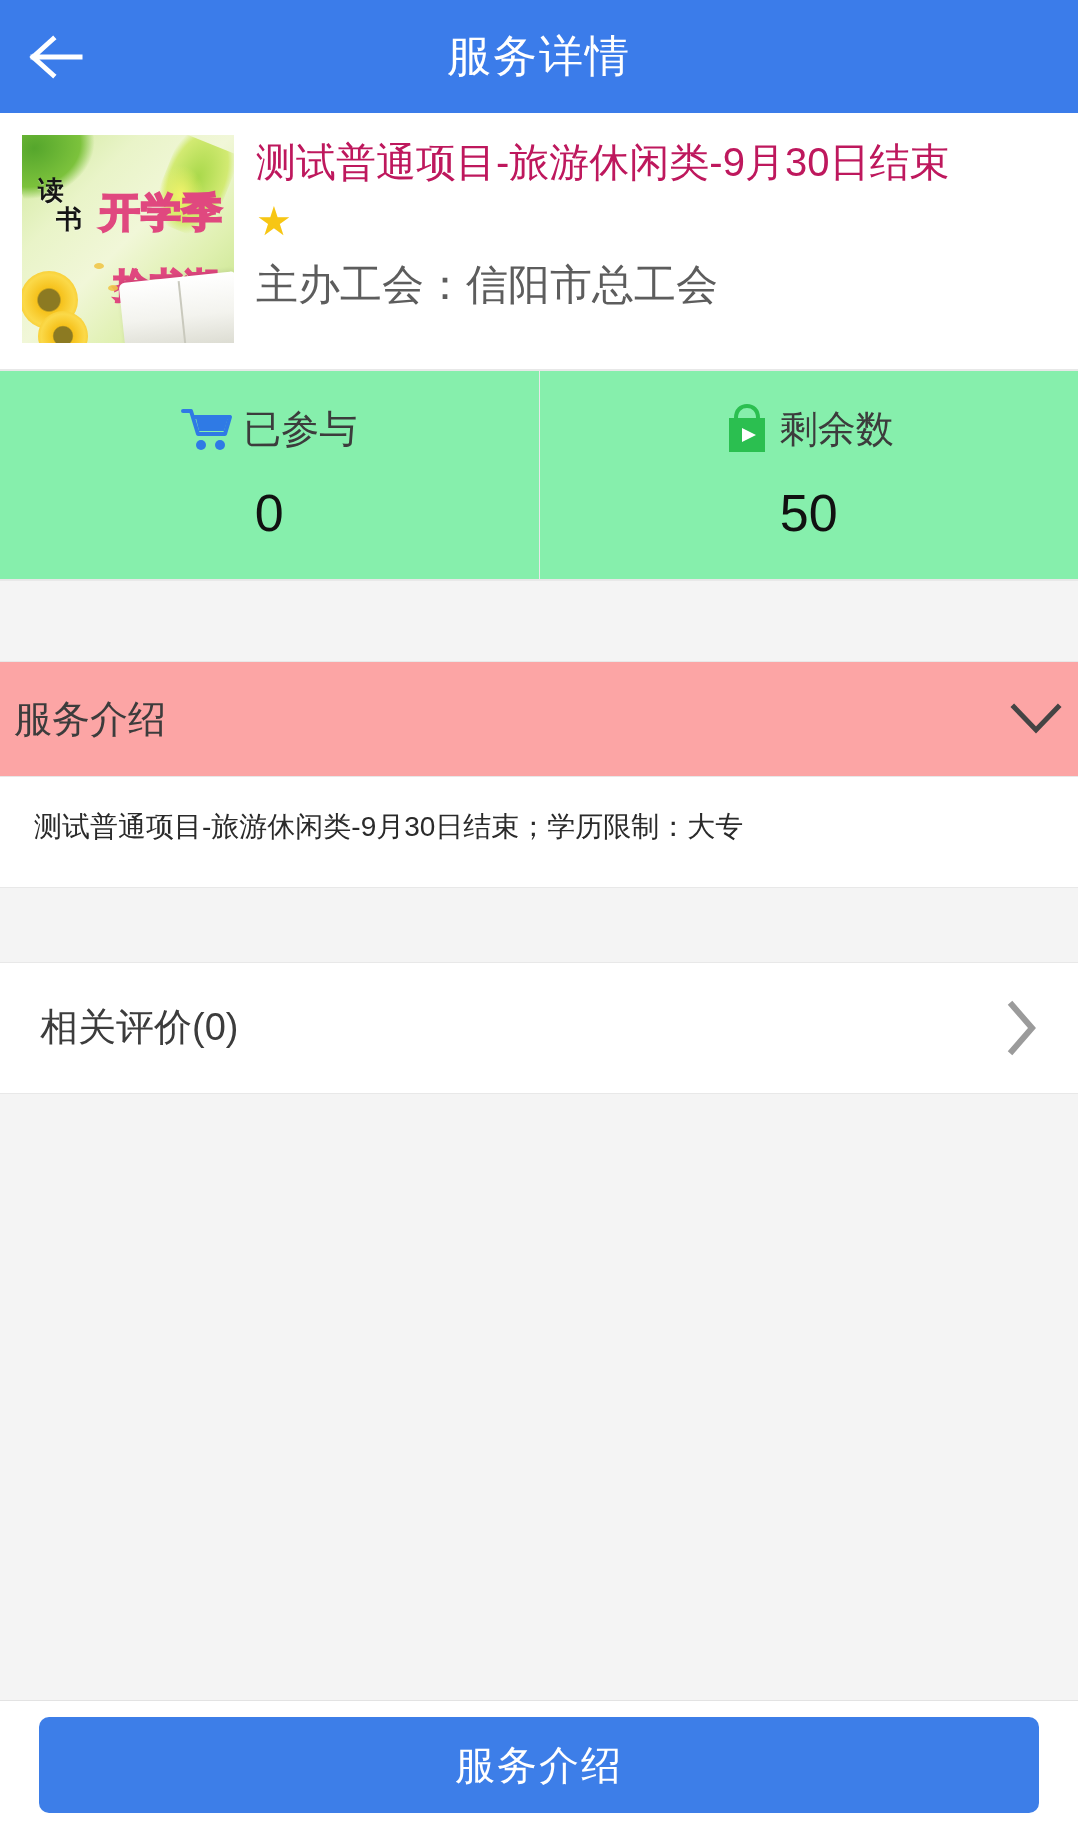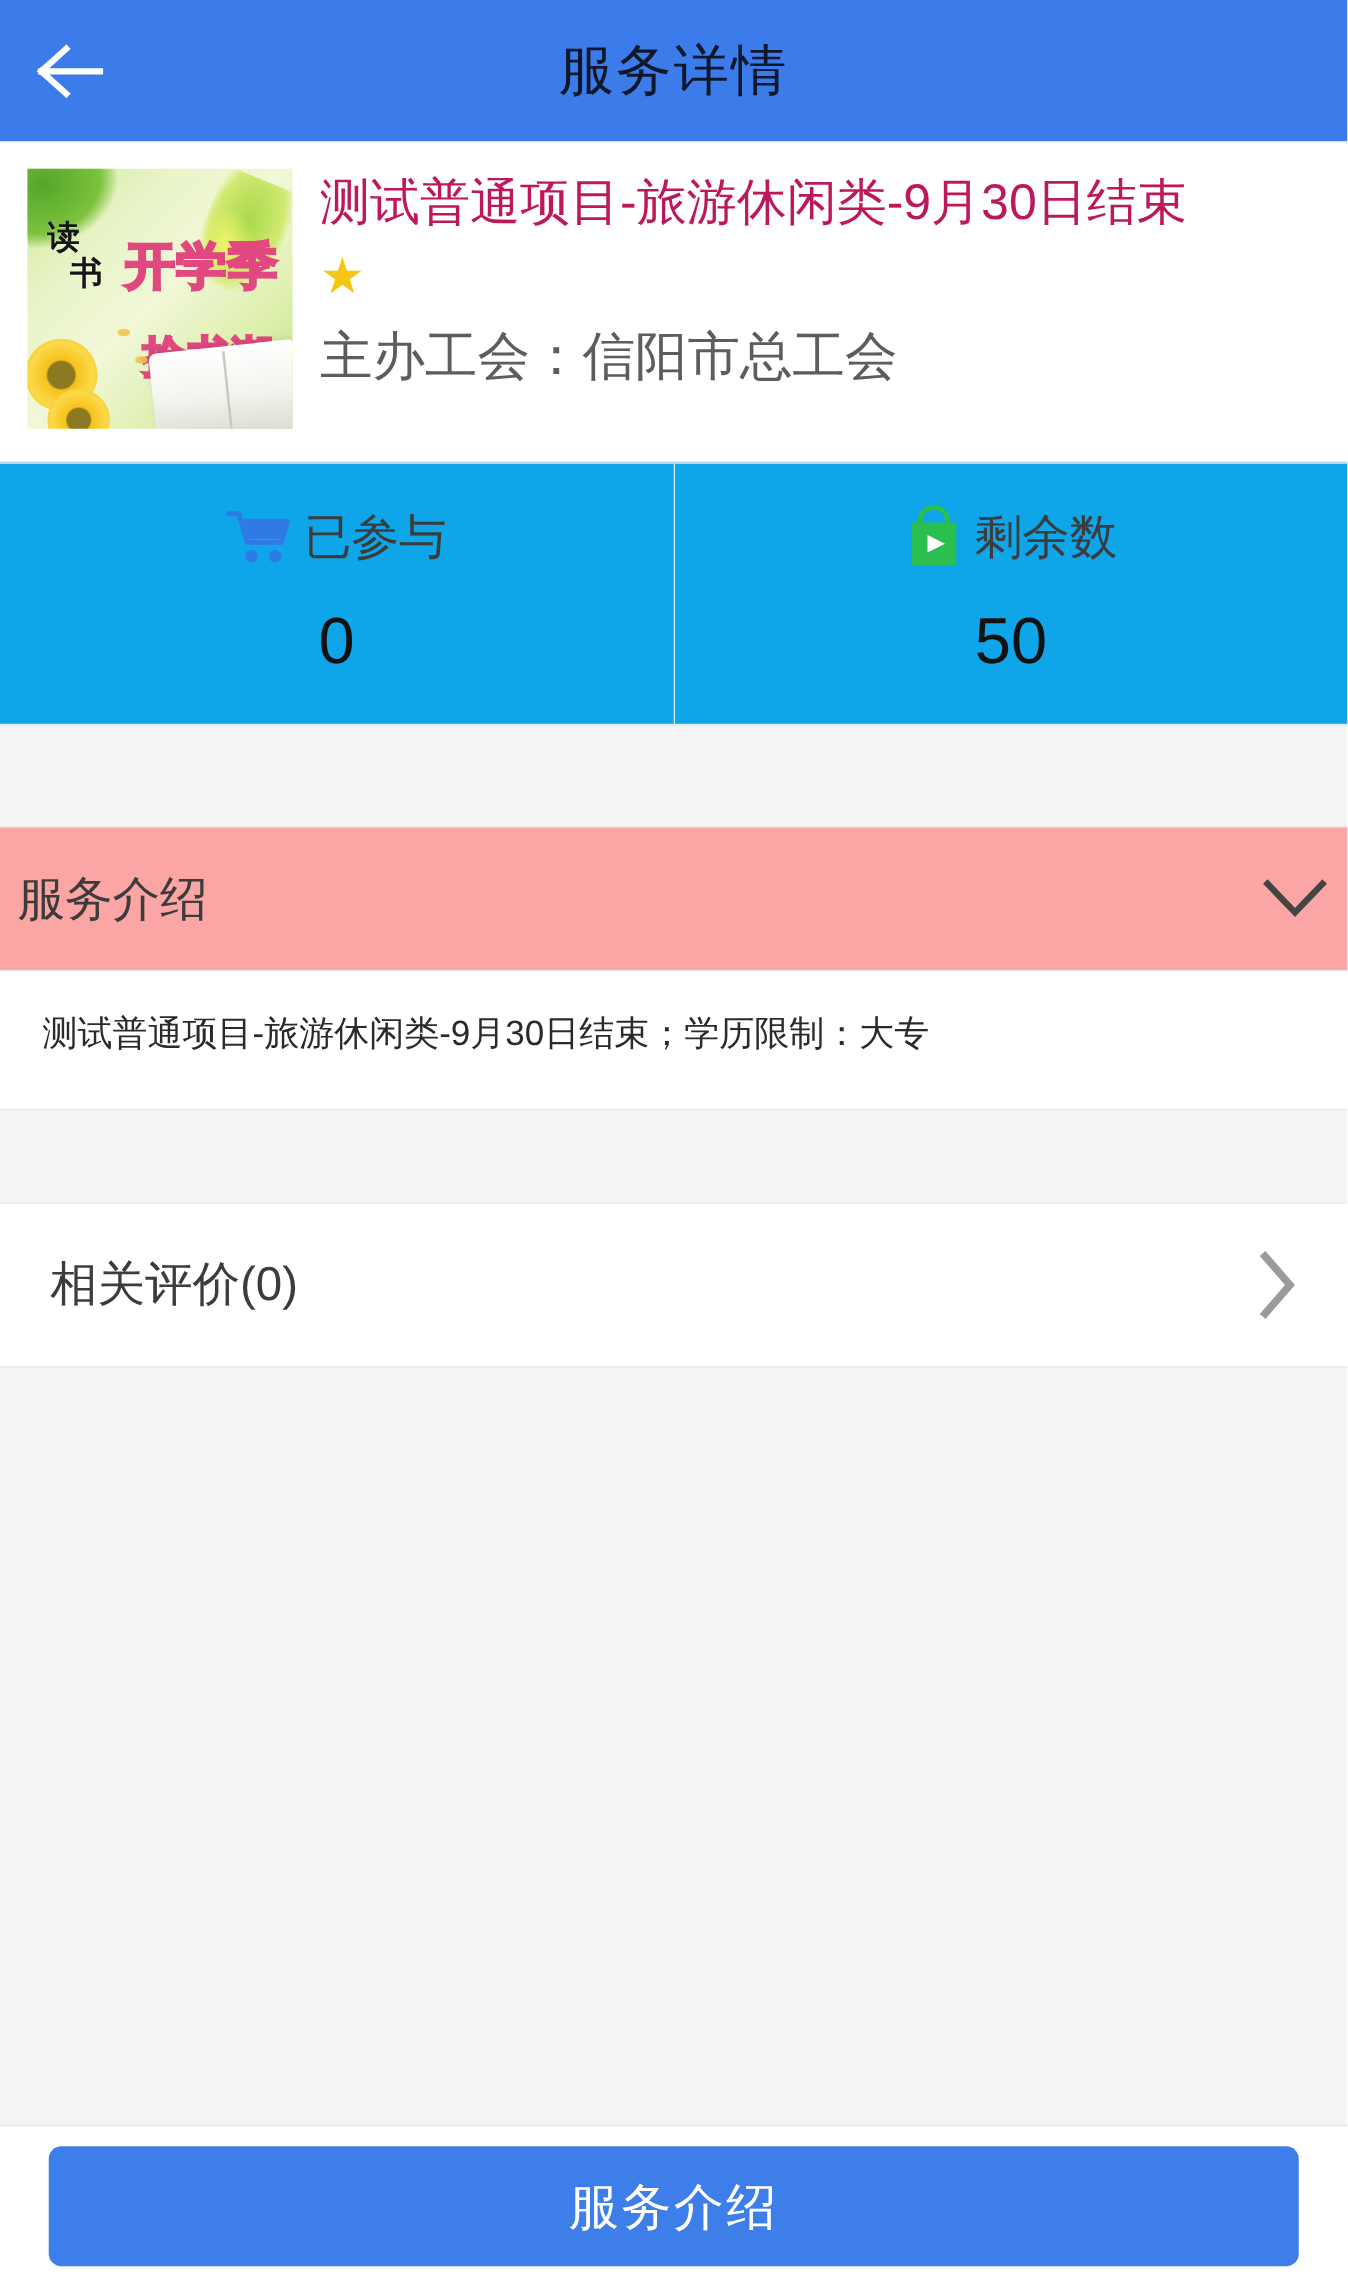--- a/index.html
+++ b/index.html
@@ -16,21 +16,21 @@
     height:113px; background:#3b7cea; flex:0 0 113px;
     display:flex; align-items:center; position:relative;
   }
   .back-btn {
     width:110px; height:113px; display:flex; align-items:center; justify-content:center;
     cursor:pointer;
   }
   .back-arrow { display:block; }
   .header-title {
     position:absolute; left:0; right:0; text-align:center;
-    color:#0f172a; font-size:44px; letter-spacing:2px; font-weight:400;
+    color:#ffffff; font-size:44px; letter-spacing:2px; font-weight:400;
     pointer-events:none;
   }
 
   
   .product {
     display:flex; padding:22px 22px 26px 22px; background:#ffffff;
     border-bottom:1px solid #e8e8e8;
   }
   .thumb {
     width:212px; height:208px; flex:0 0 212px; margin-right:22px;
@@ -100,21 +100,21 @@
 
   
   .duration { padding:30px 30px 26px 30px; background:#ffffff; }
   .dur-label { font-size:34px; color:#4a4a4a; }
   .dur-row { margin-top:16px; display:flex; align-items:center; }
   .clock-icon { flex:0 0 auto; margin-right:12px; display:block; }
   .dur-value { font-size:34px; color:#8d8d8d; white-space:nowrap; }
 
   
   .stats {
-    display:flex; background:#0ea5e9;
+    display:flex; background:#86efac;
     border-top:1px solid #e8e8e8; border-bottom:1px solid #e8e8e8;
   }
   .stat { flex:1; padding:30px 0 36px 0; text-align:center; }
   .stat + .stat { border-left:1px solid #e8e8e8; }
   .stat-head { display:flex; align-items:center; justify-content:center; gap:10px; height:56px; }
   .stat-label { font-size:38px; color:#3c3c3c; }
   .stat-value { margin-top:26px; font-size:52px; color:#111111; }
 
   
   .spacer { background:#f4f4f4; border-top:1px solid #e8e8e8; border-bottom:1px solid #e8e8e8; }

